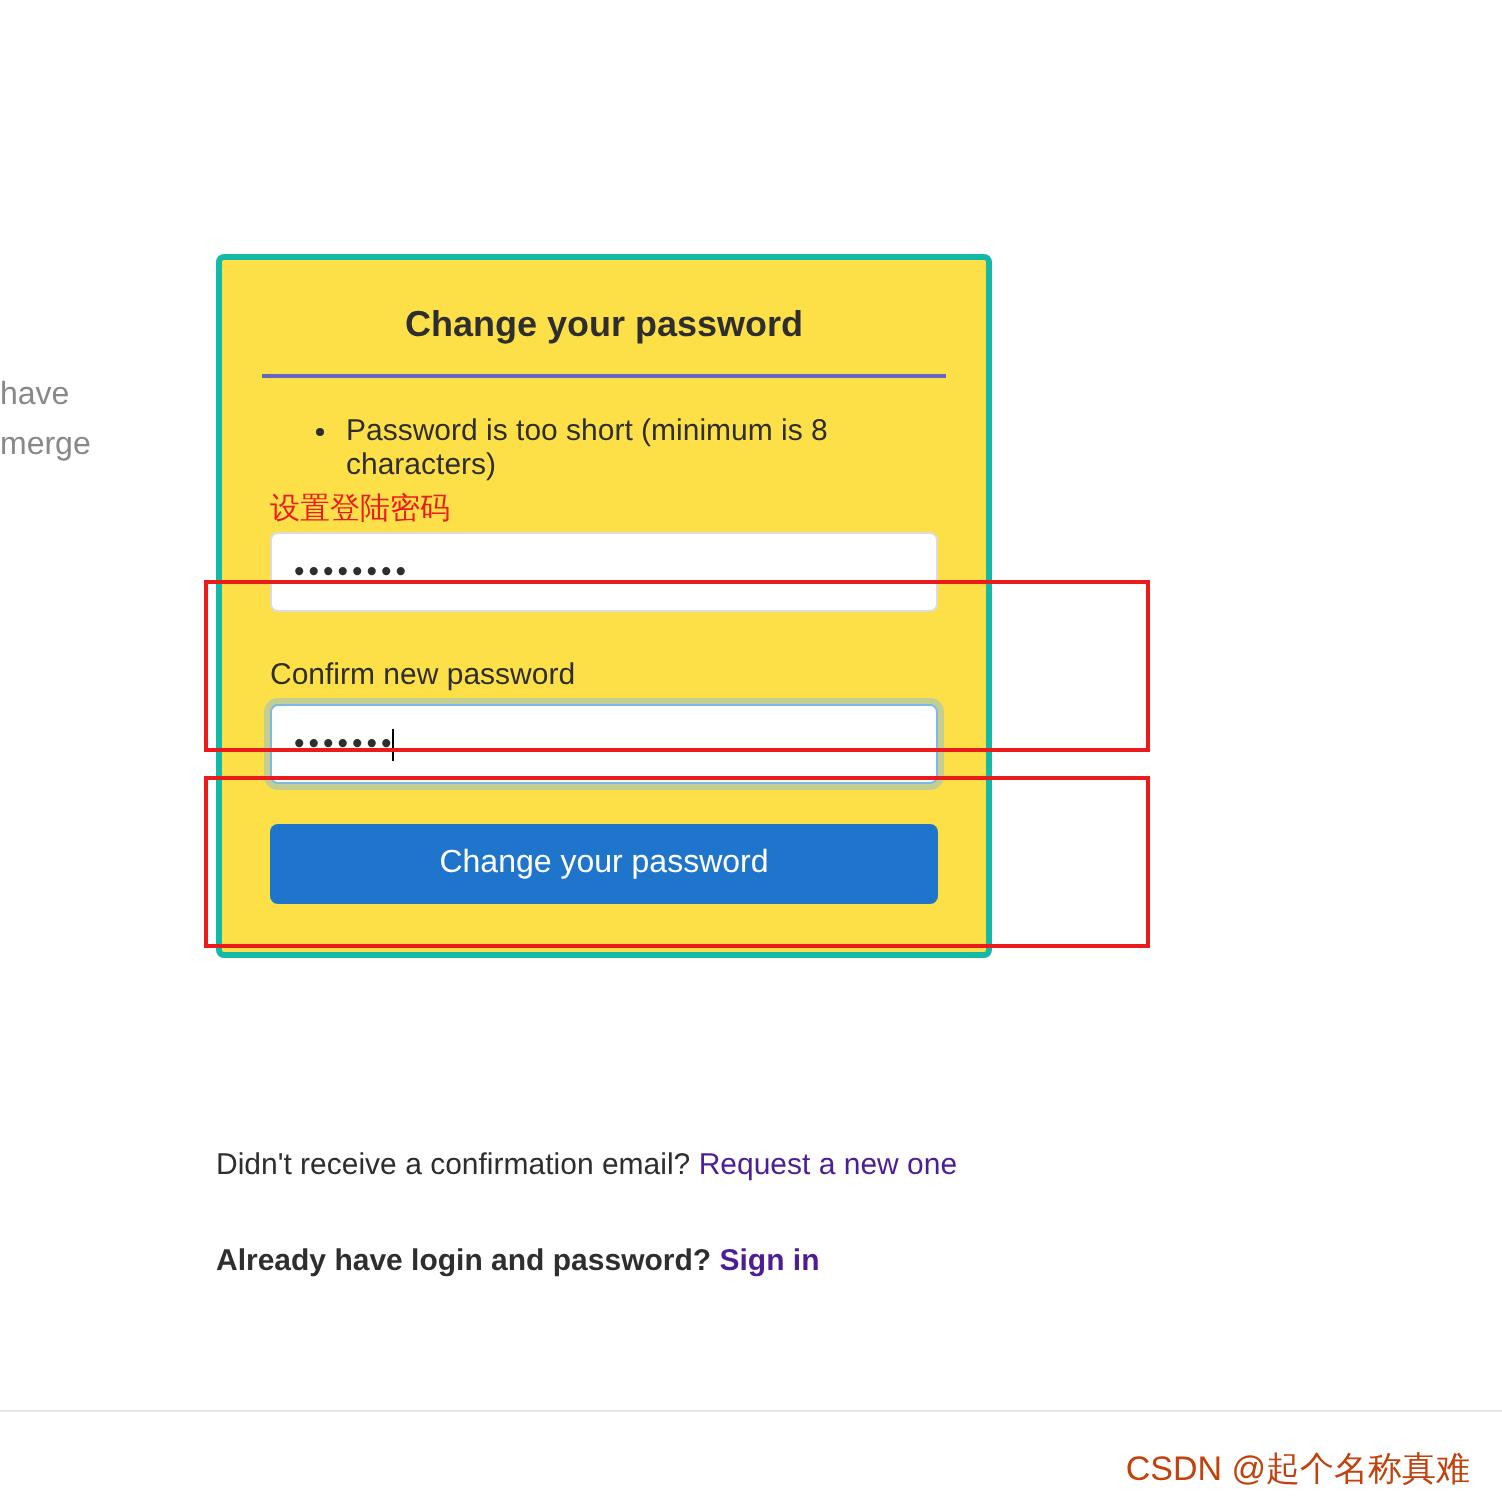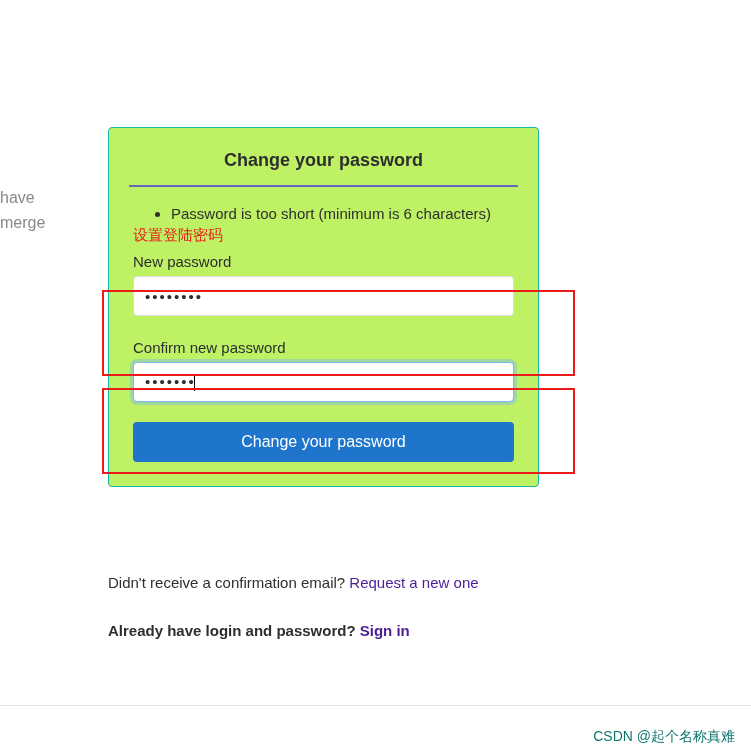--- a/index.html
+++ b/index.html
@@ -16,23 +16,23 @@
       color: #888;
       font-size: 16px;
       line-height: 1.6;
     }
     .bg-text.l1 { top: 185px; left: 0; }
     .bg-text.l2 { top: 210px; left: 0; }
     .card {
       position: absolute;
       top: 127px;
       left: 108px;
-      width: 431px;
-      background: #bef264;
-      border: 1px solid #14b8a6;
+      width: 388px;
+      background: #fde047;
+      border: 3px solid #14b8a6;
       border-radius: 4px;
       padding: 0;
     }
     .card-title {
       text-align: center;
       font-weight: 600;
       font-size: 18px;
       color: #2e2e2e;
       padding: 22px 0 14px 0;
     }
@@ -111,22 +111,22 @@
     .below-links.row2 { top: 622px; font-weight: bold; }
     .link { color: #4c1d95; cursor: pointer; }
     .bottom-line {
       position: absolute;
       top: 705px; left: 0; width: 751px; height: 1px;
       background: #e5e5e5;
     }
     .watermark {
       position: absolute;
       bottom: 10px; right: 16px;
-      color: #0f766e;
-      font-size: 14px;
+      color: #c2410c;
+      font-size: 17px;
     }
     .cursor-caret {
       display: inline-block;
       width: 1px; height: 16px;
       background: #000;
       vertical-align: middle;
       margin-left: -2px;
     }
     .input-wrap { position: relative; }
     .fake-value {
@@ -140,25 +140,24 @@
 <body>
 
 <div class="bg-text l1">have</div>
 <div class="bg-text l2">merge</div>
 
 <div class="card">
   <div class="card-title">Change your password</div>
   <div class="title-underline"></div>
   <div class="card-body">
     <ul class="error-list">
-      <li>Password is too short (minimum is 6 characters)</li>
+      <li>Password is too short (minimum is 8 characters)</li>
     </ul>
     <div class="annotation">设置登陆密码</div>
 
-    <div class="field-label">New password</div>
     <div class="input-wrap">
       <input type="password" class="text-input" style="">
       <span class="fake-value">••••••••</span>
     </div>
 
     <div class="field-label" style="margin-top:23px;">Confirm new password</div>
     <div class="input-wrap">
       <input type="password" class="text-input focused" style="">
       <span class="fake-value">
         <span>•••••••</span><span class="cursor-caret"></span>

